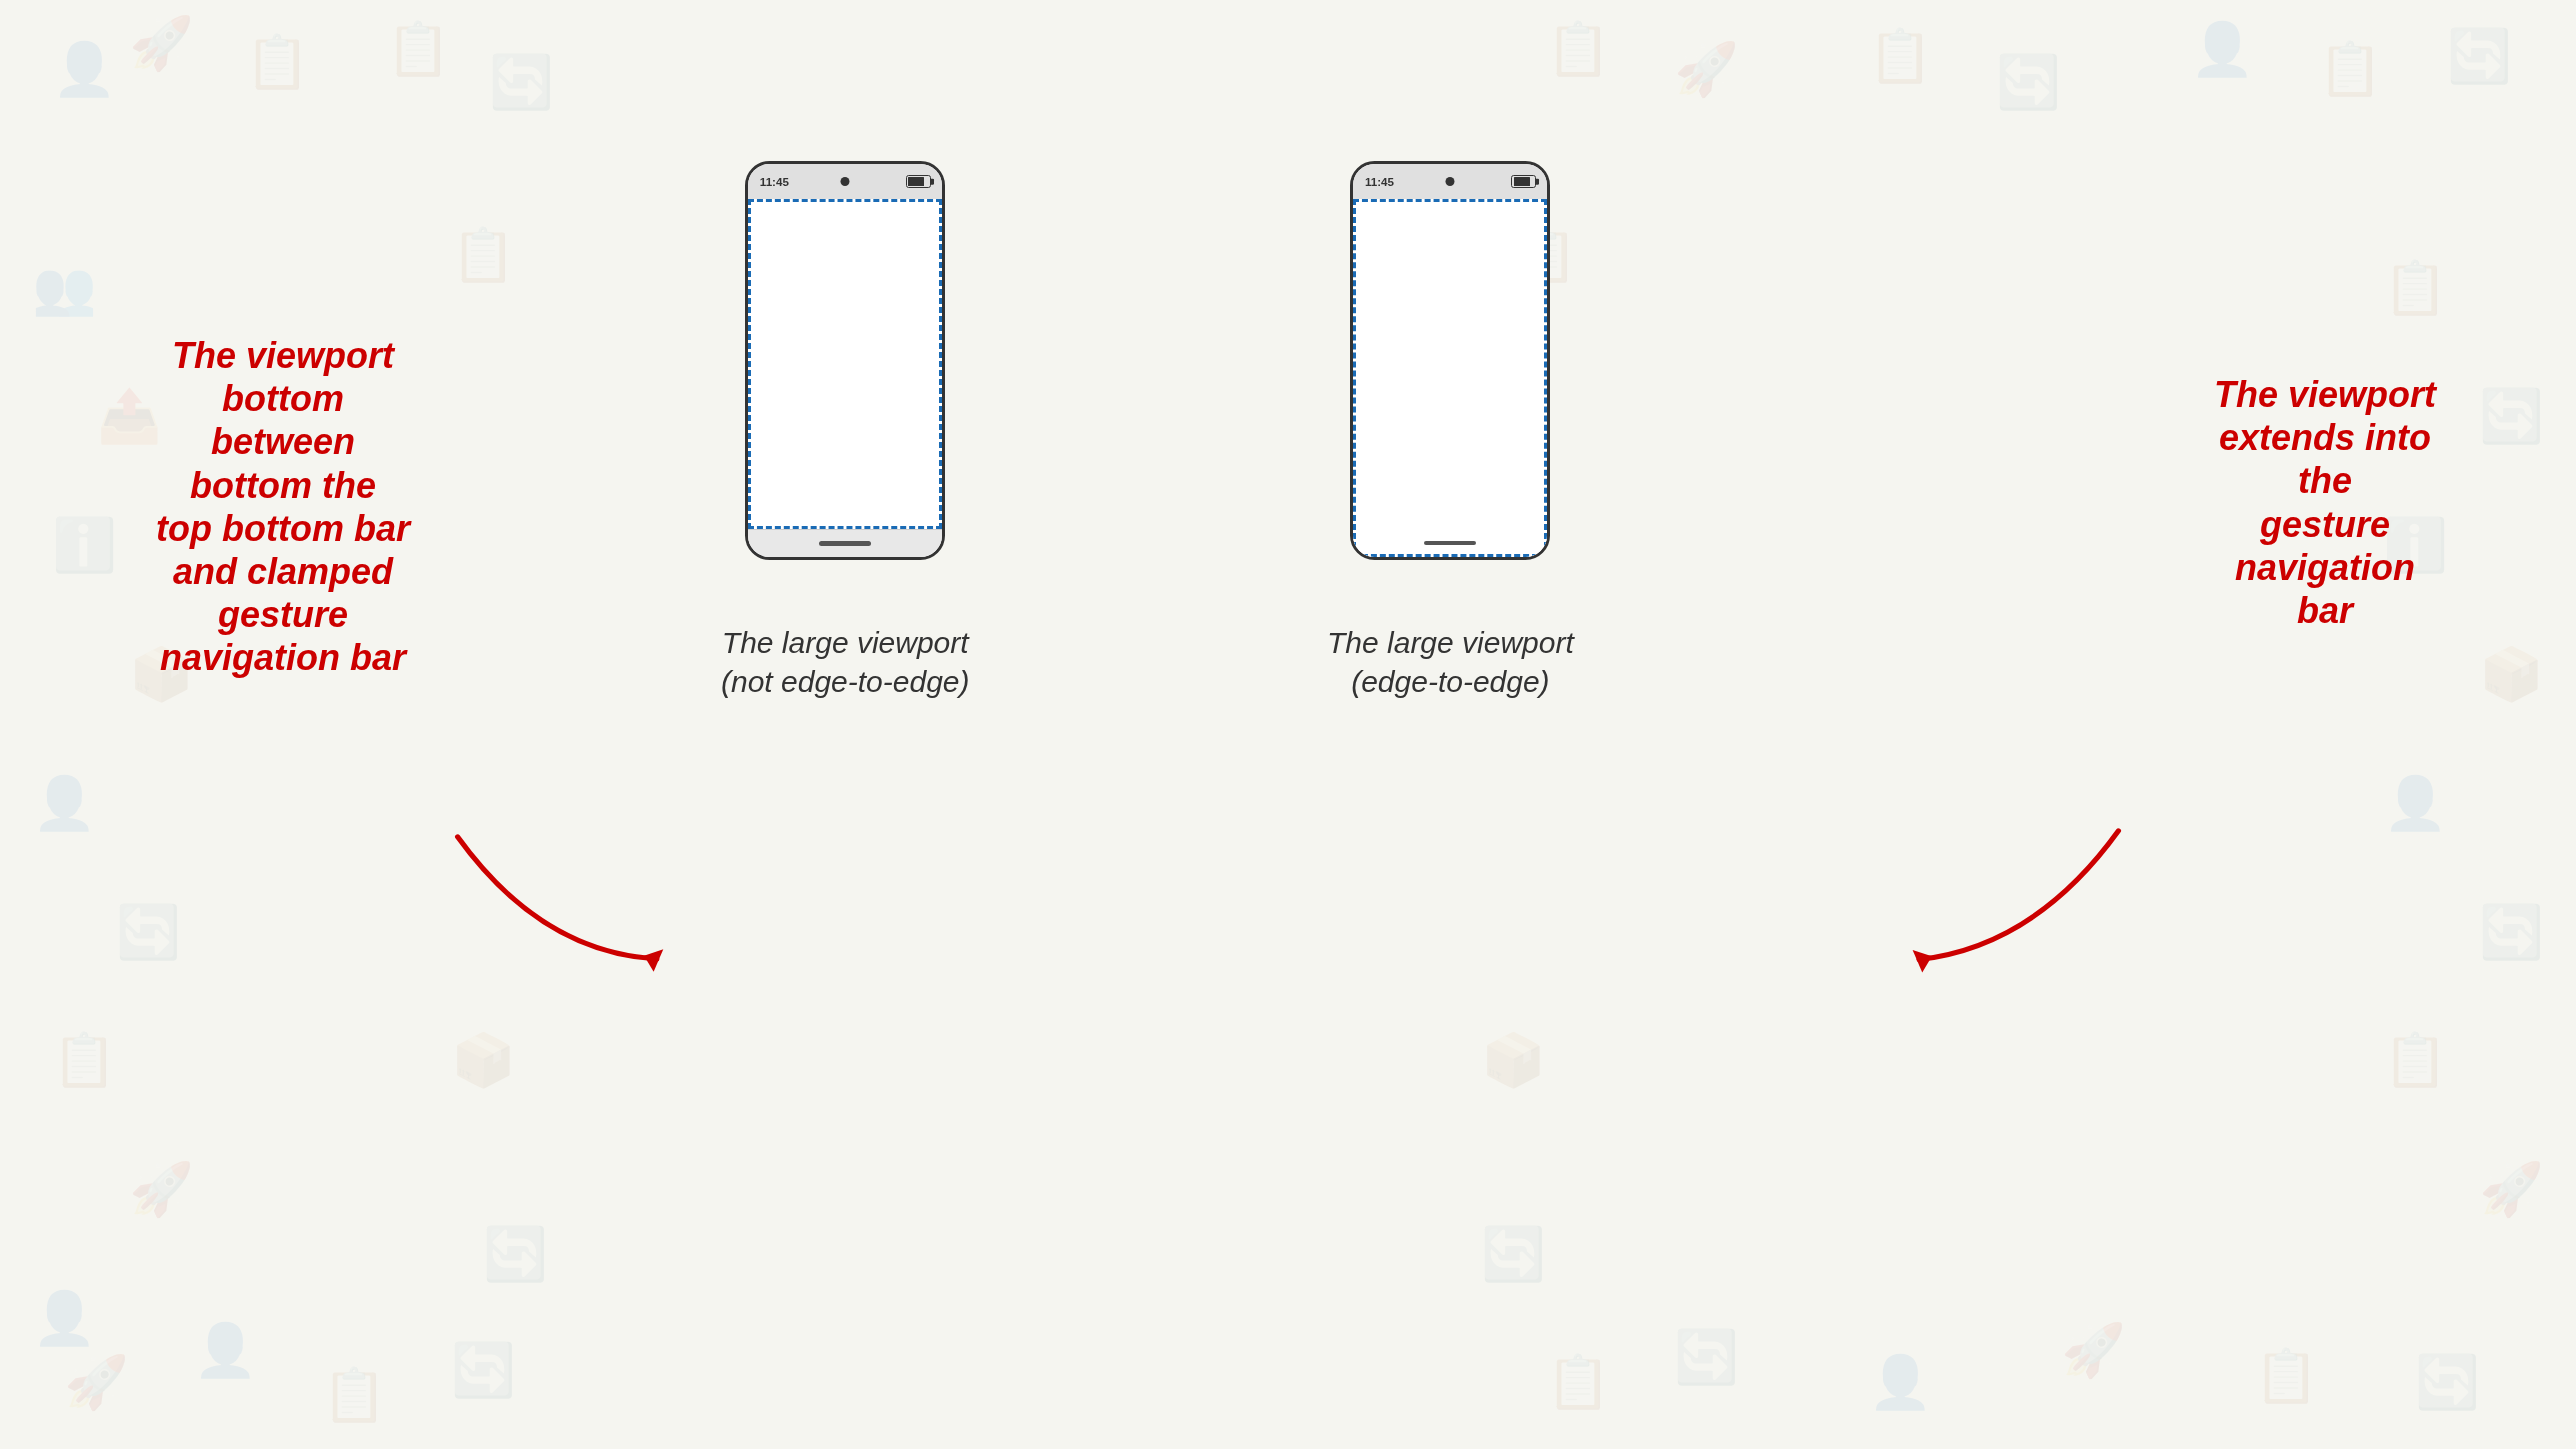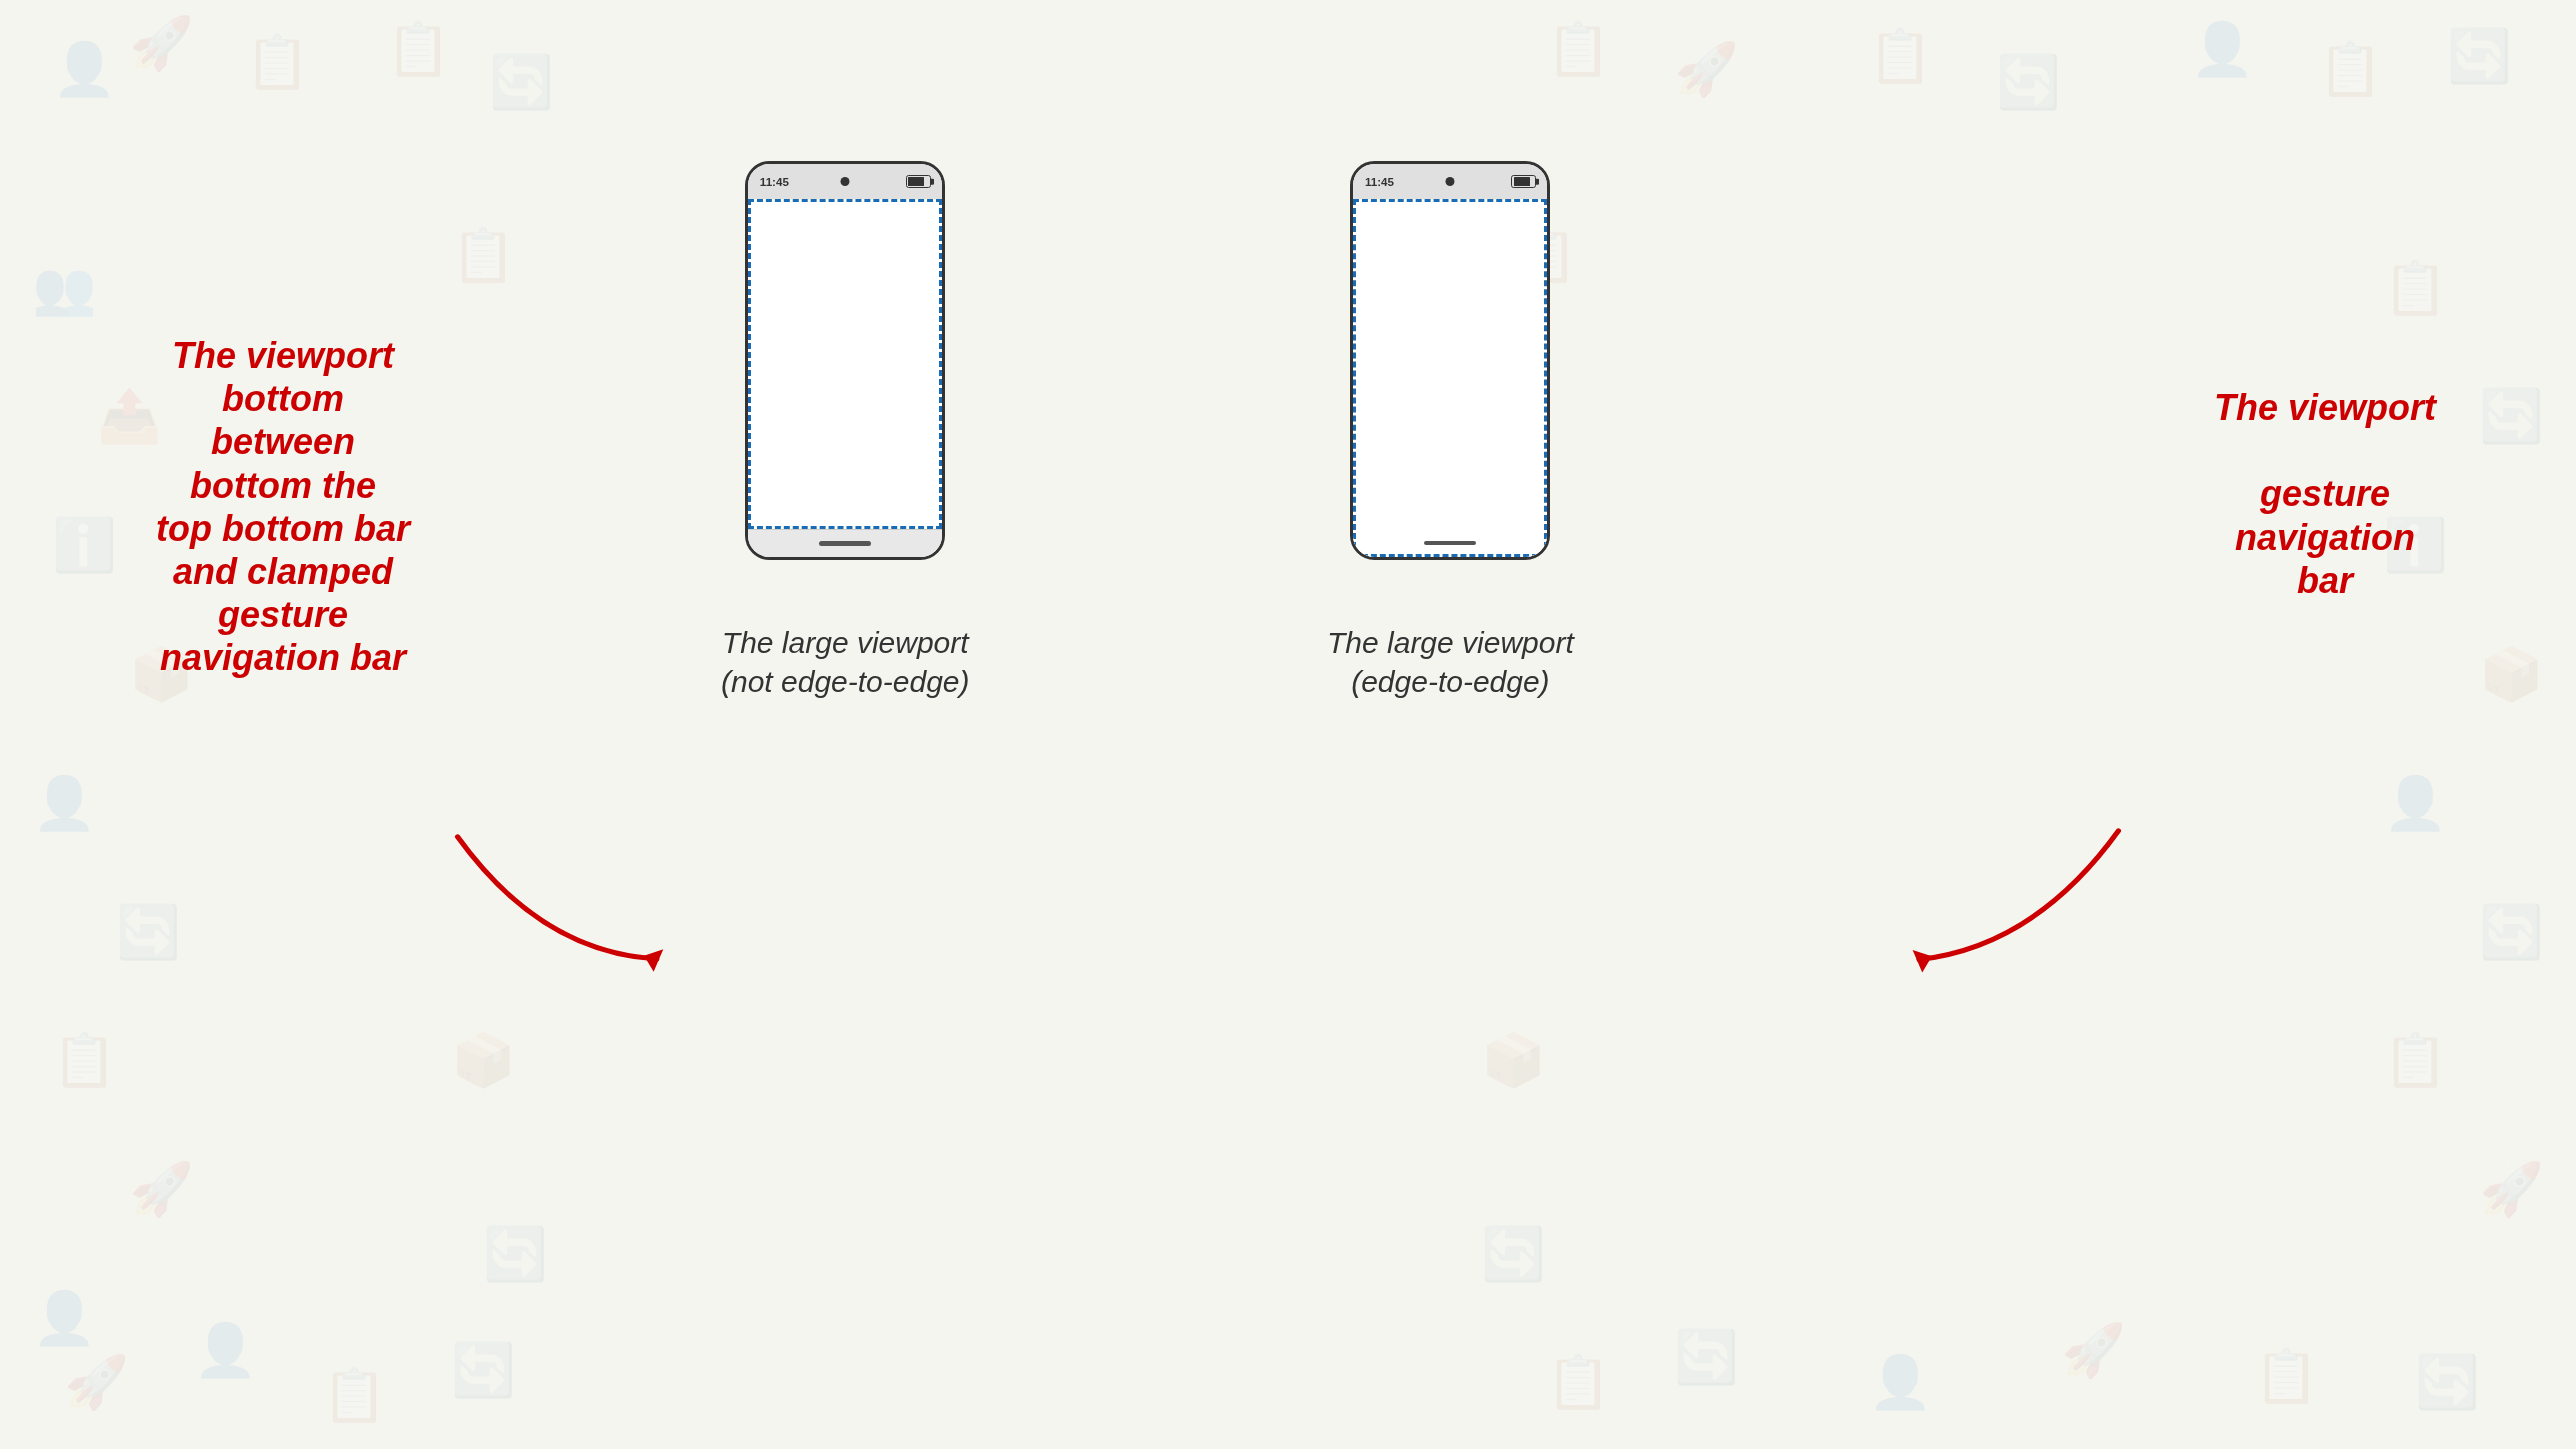--- a/index.html
+++ b/index.html
@@ -318,21 +318,21 @@
 
   <div class="phone-label" style="font-family: Arial, sans-serif; font-style:italic; font-size:30px; color:#333; text-align:center; line-height:1.3; margin-top:19.3px;">
     <span>The large viewport</span><br>
     <span>(edge-to-edge)</span>
   </div>
 </div>
 
 <div class="right-annotation" style="position:absolute; right:116px; top:451px; width:270px; text-align:center;">
   <div class="annotation-text" style="font-family: 'Arial Black', Impact, sans-serif; font-weight:900; font-size:36px; color:#cc0000; line-height:1.2; font-style:italic;">
     <span>The viewport</span><br>
-    <br>
+    <span>extends into the</span><br>
     <span>gesture navigation</span><br>
     <span>bar</span>
   </div>
 </div>
 
 <svg class="curved-arrow" style="position:absolute; right:316px; top:818px; width:386px; height:193px;" viewBox="0 0 600 300">
   <path d="M 380 20 Q 250 200 70 220" stroke="#cc0000" stroke-width="8" fill="none" stroke-linecap="round"></path>
 
   <polygon points="60,205 90,215 75,240" fill="#cc0000"></polygon>
 </svg>

